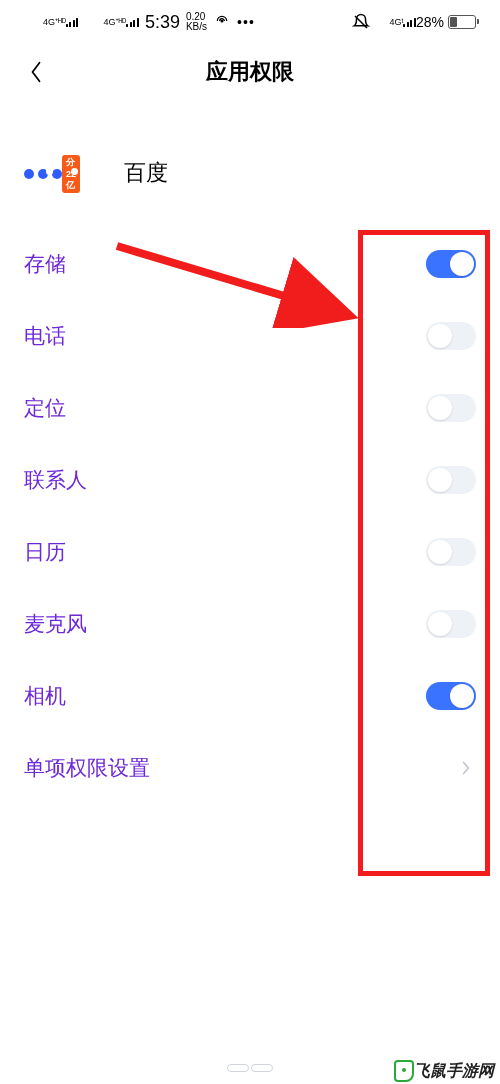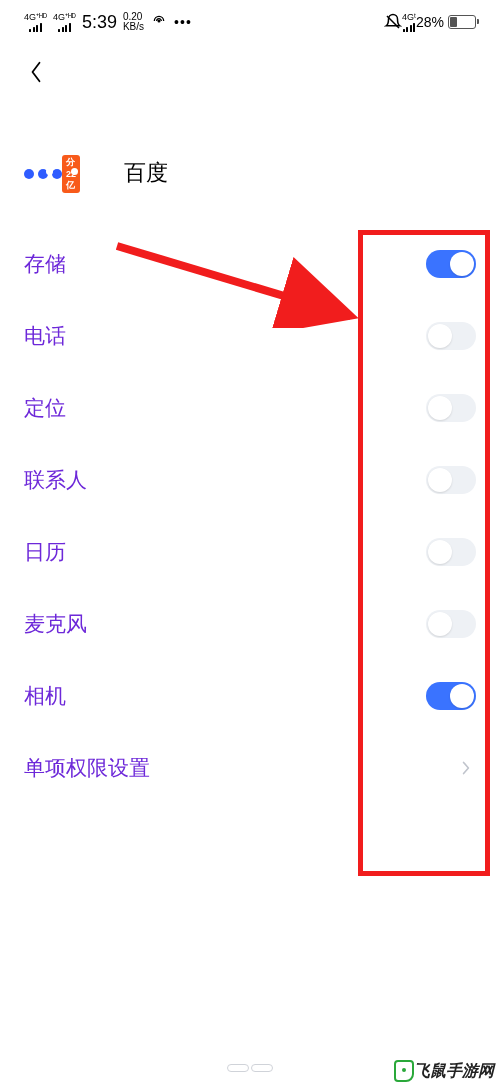--- a/index.html
+++ b/index.html
@@ -17,21 +17,21 @@
       display: flex;
       align-items: center;
       justify-content: space-between;
       padding: 0 24px;
       font-size: 14px;
       font-weight: 500;
       color: #000;
     }
     .status-left { display: flex; align-items: center; gap: 6px; }
     .status-right { display: flex; align-items: center; }
-    .signal-group { display: flex; flex-direction: column; align-items: center; font-size: 9px; line-height: 1; }
+    .signal-group { display: flex; flex-direction: row; align-items: center; font-size: 9px; line-height: 1; margin-left: 19px; }
     .signal-bars {
       display: flex; align-items: flex-end; gap: 1.5px; height: 10px;
     }
     .signal-bars span { width: 2px; background: #000; border-radius: 0.5px; }
     .signal-bars span:nth-child(1){height:3px}.signal-bars span:nth-child(2){height:5px}.signal-bars span:nth-child(3){height:7px}.signal-bars span:nth-child(4){height:9px}
     .status-time { font-size: 18px; font-weight: 400; }
     .status-rate { font-size: 10px; line-height: 1; }
     .bell-icon svg, .wifi-hotspot svg { display:block; }
     .battery { display:flex; align-items:center; gap:4px; }
     .battery-body {
@@ -196,20 +196,21 @@
     </div>
   </div>
 </div>
 
 <div class="nav">
   <div class="back-btn">
     <svg viewBox="0 0 24 40" fill="none" stroke="#000" stroke-width="3" stroke-linecap="round" stroke-linejoin="round">
       <polyline points="18,4 6,20 18,36"></polyline>
     </svg>
   </div>
+  <div class="nav-title">应用权限</div>
 </div>
 
 <div class="app-info">
   <div class="app-icon">
     <div class="app-icon-top">
         <div class="paw"></div>
         <div class="paw"></div>
         <div class="paw"></div>
       </div>
     <div class="app-icon-mid"></div>

